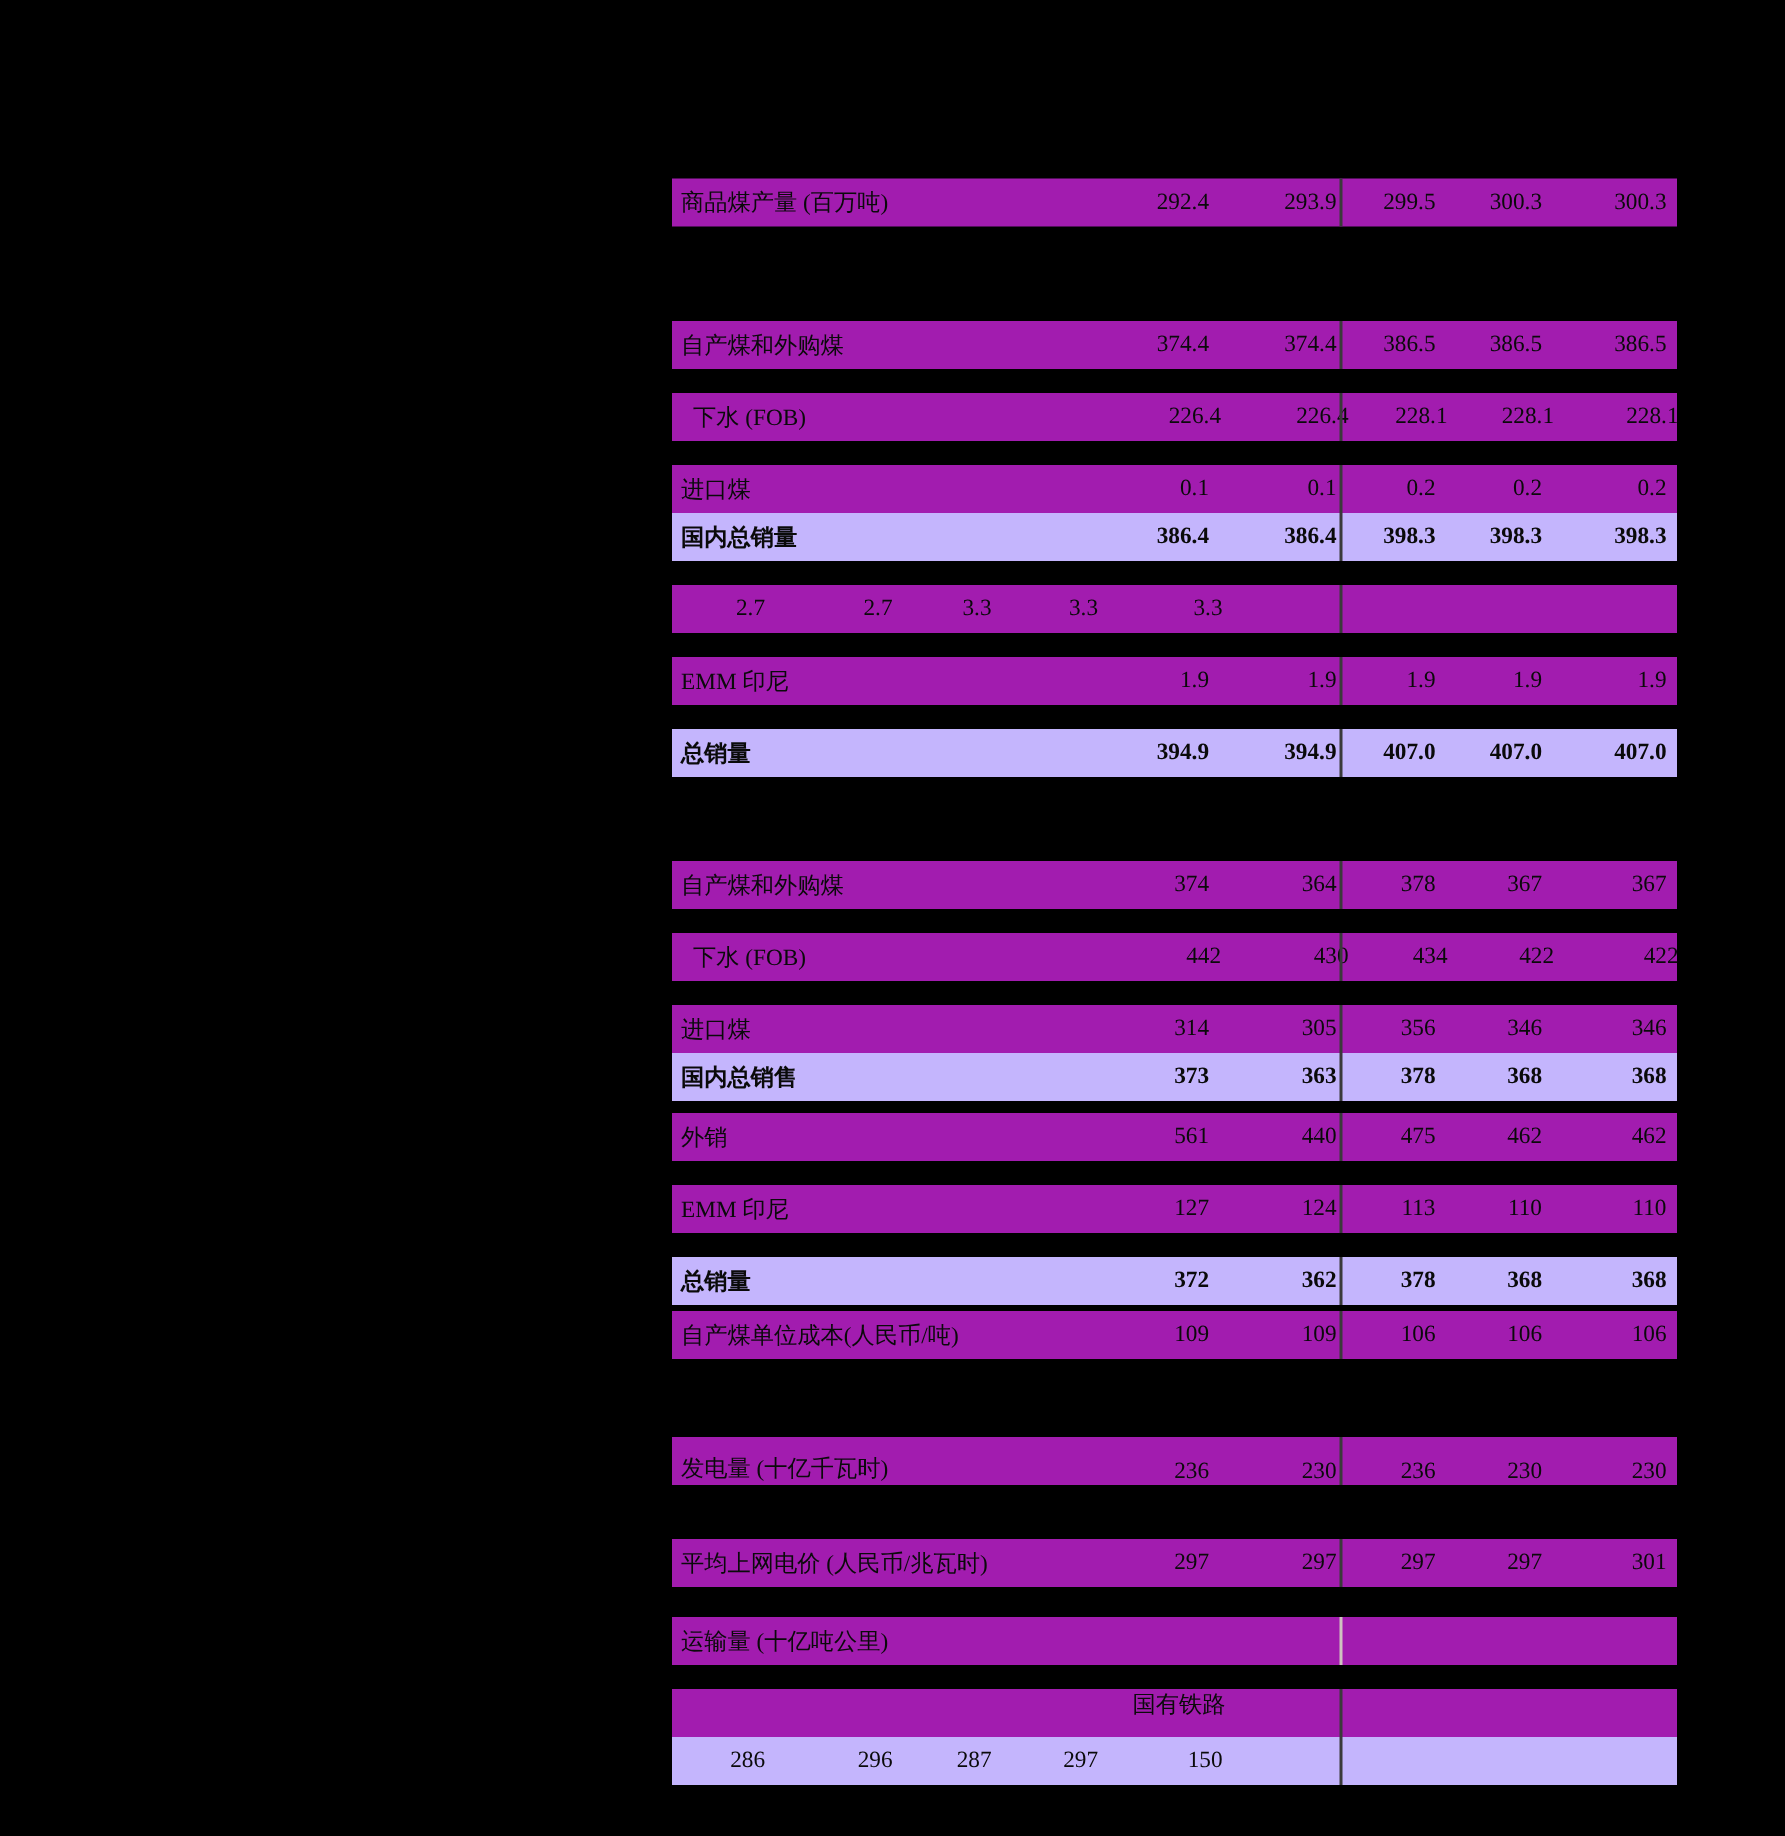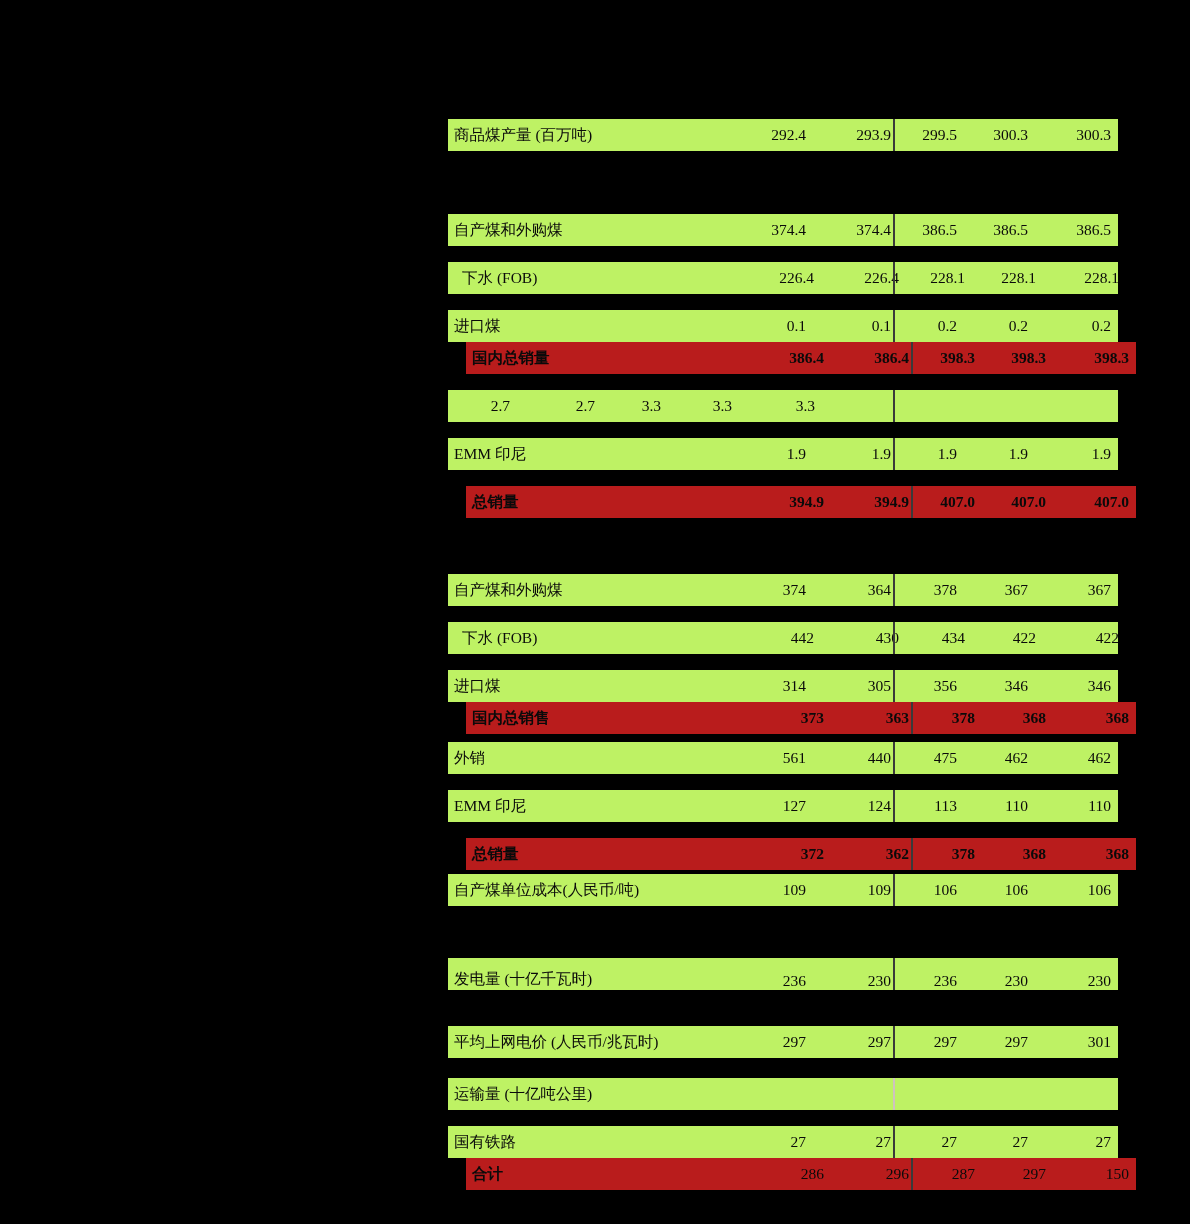--- a/index.html
+++ b/index.html
@@ -23,26 +23,25 @@
     width: 670px;
   }
 
   .row {
     position: absolute;
     left: 0;
     width: 670px;
     height: 32px;
     display: flex;
     align-items: center;
-    background: #bef264;
+    background: #a21caf;
     box-sizing: border-box;
   }
   .row.total {
-    background: #b91c1c;
-    margin-left: 18px;
+    background: #c4b5fd;
   }
   .row.empty-vals .num { visibility: hidden; }
 
   
   .row::after {
     content: "";
     position: absolute;
     left: 445px;
     top: 0;
     width: 2px;
@@ -230,29 +229,28 @@
       <div class="num c4">301</div>
     </div>
     <div class="row empty-vals" style="top: 1078px;">
       <div class="label">运输量 (十亿吨公里)</div>
       <div class="num c0"></div>
       <div class="num c1"></div>
       <div class="num c2"></div>
       <div class="num c3"></div>
       <div class="num c4"></div>
     </div>
-    <div class="row" style="top: 1126px;">
+    <div class="row" style="top: 1126px; flex-direction: column;">
       <div class="label">国有铁路</div>
       <div class="num c0">27</div>
       <div class="num c1">27</div>
       <div class="num c2">27</div>
       <div class="num c3">27</div>
       <div class="num c4">27</div>
     </div>
     <div class="row total" style="top: 1158px;">
-      <div class="label">合计</div>
       <div class="num c0">286</div>
       <div class="num c1">296</div>
       <div class="num c2">287</div>
       <div class="num c3">297</div>
       <div class="num c4">150</div>
     </div>
   </div>
 
 </body></html>

